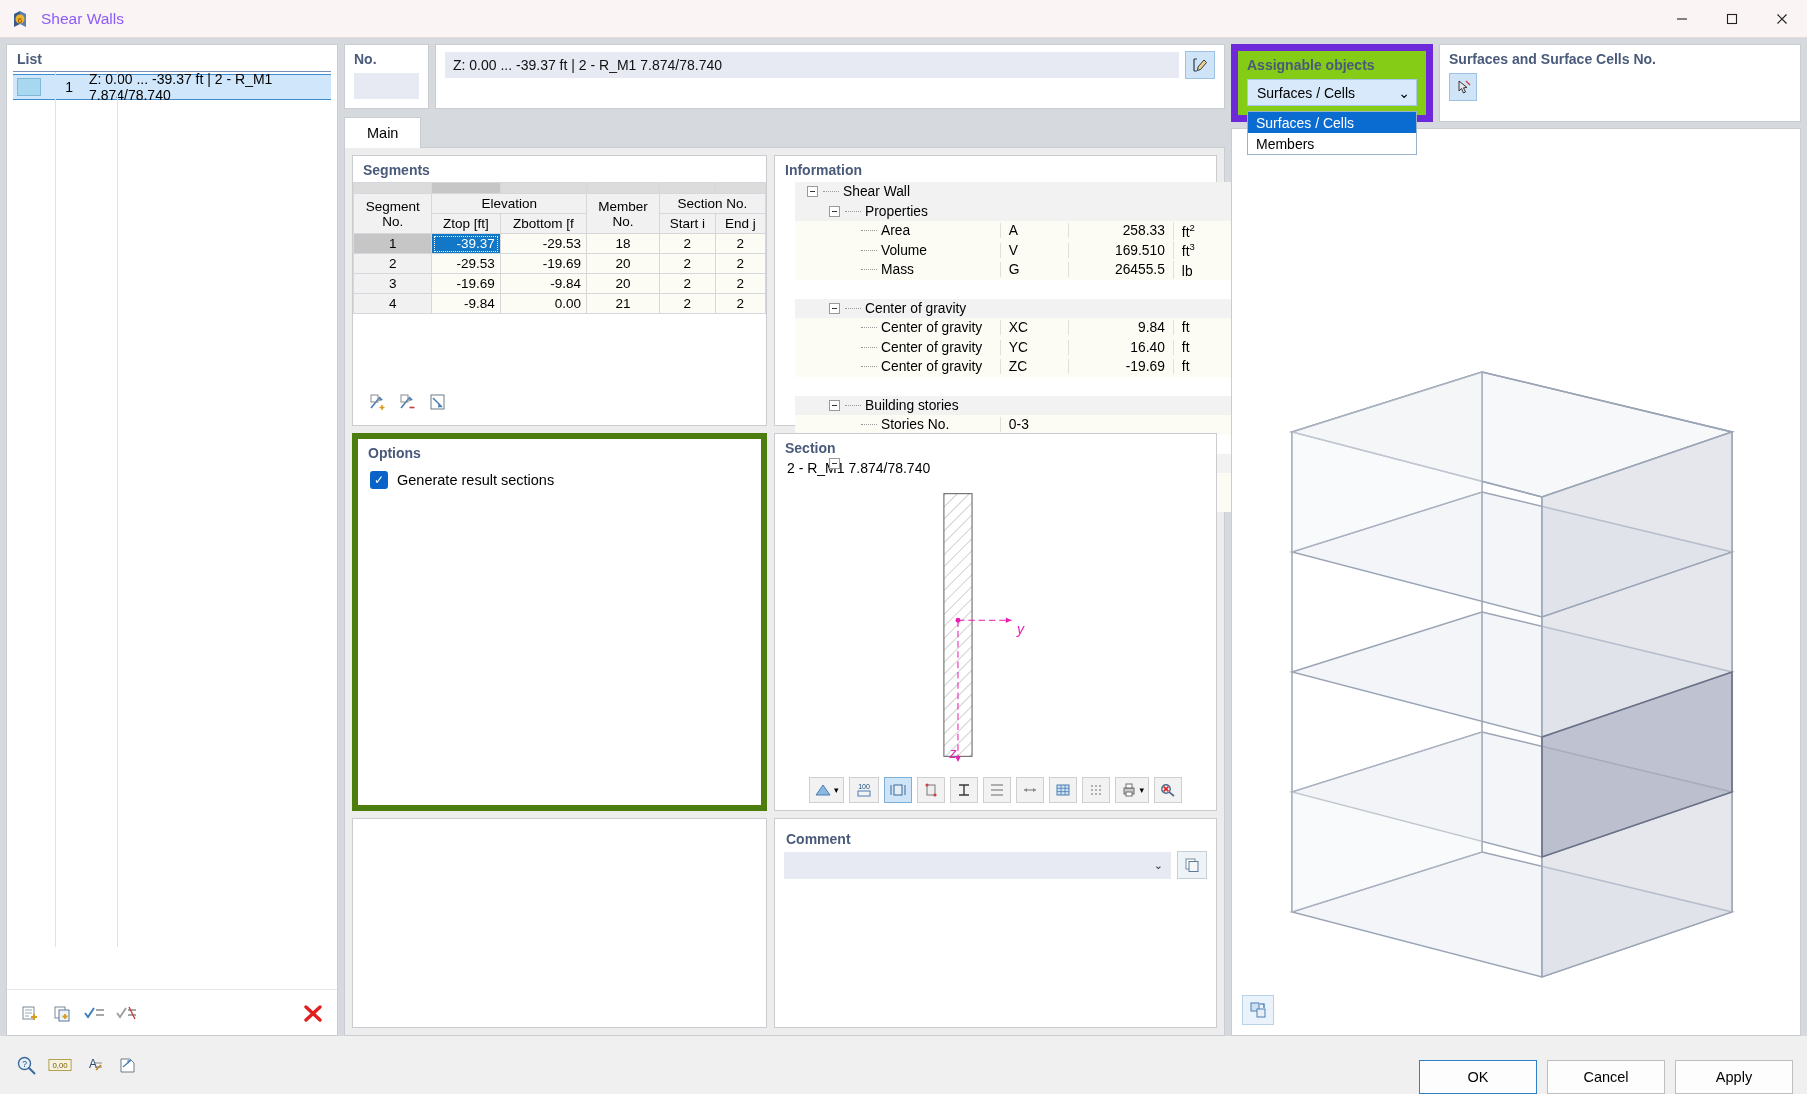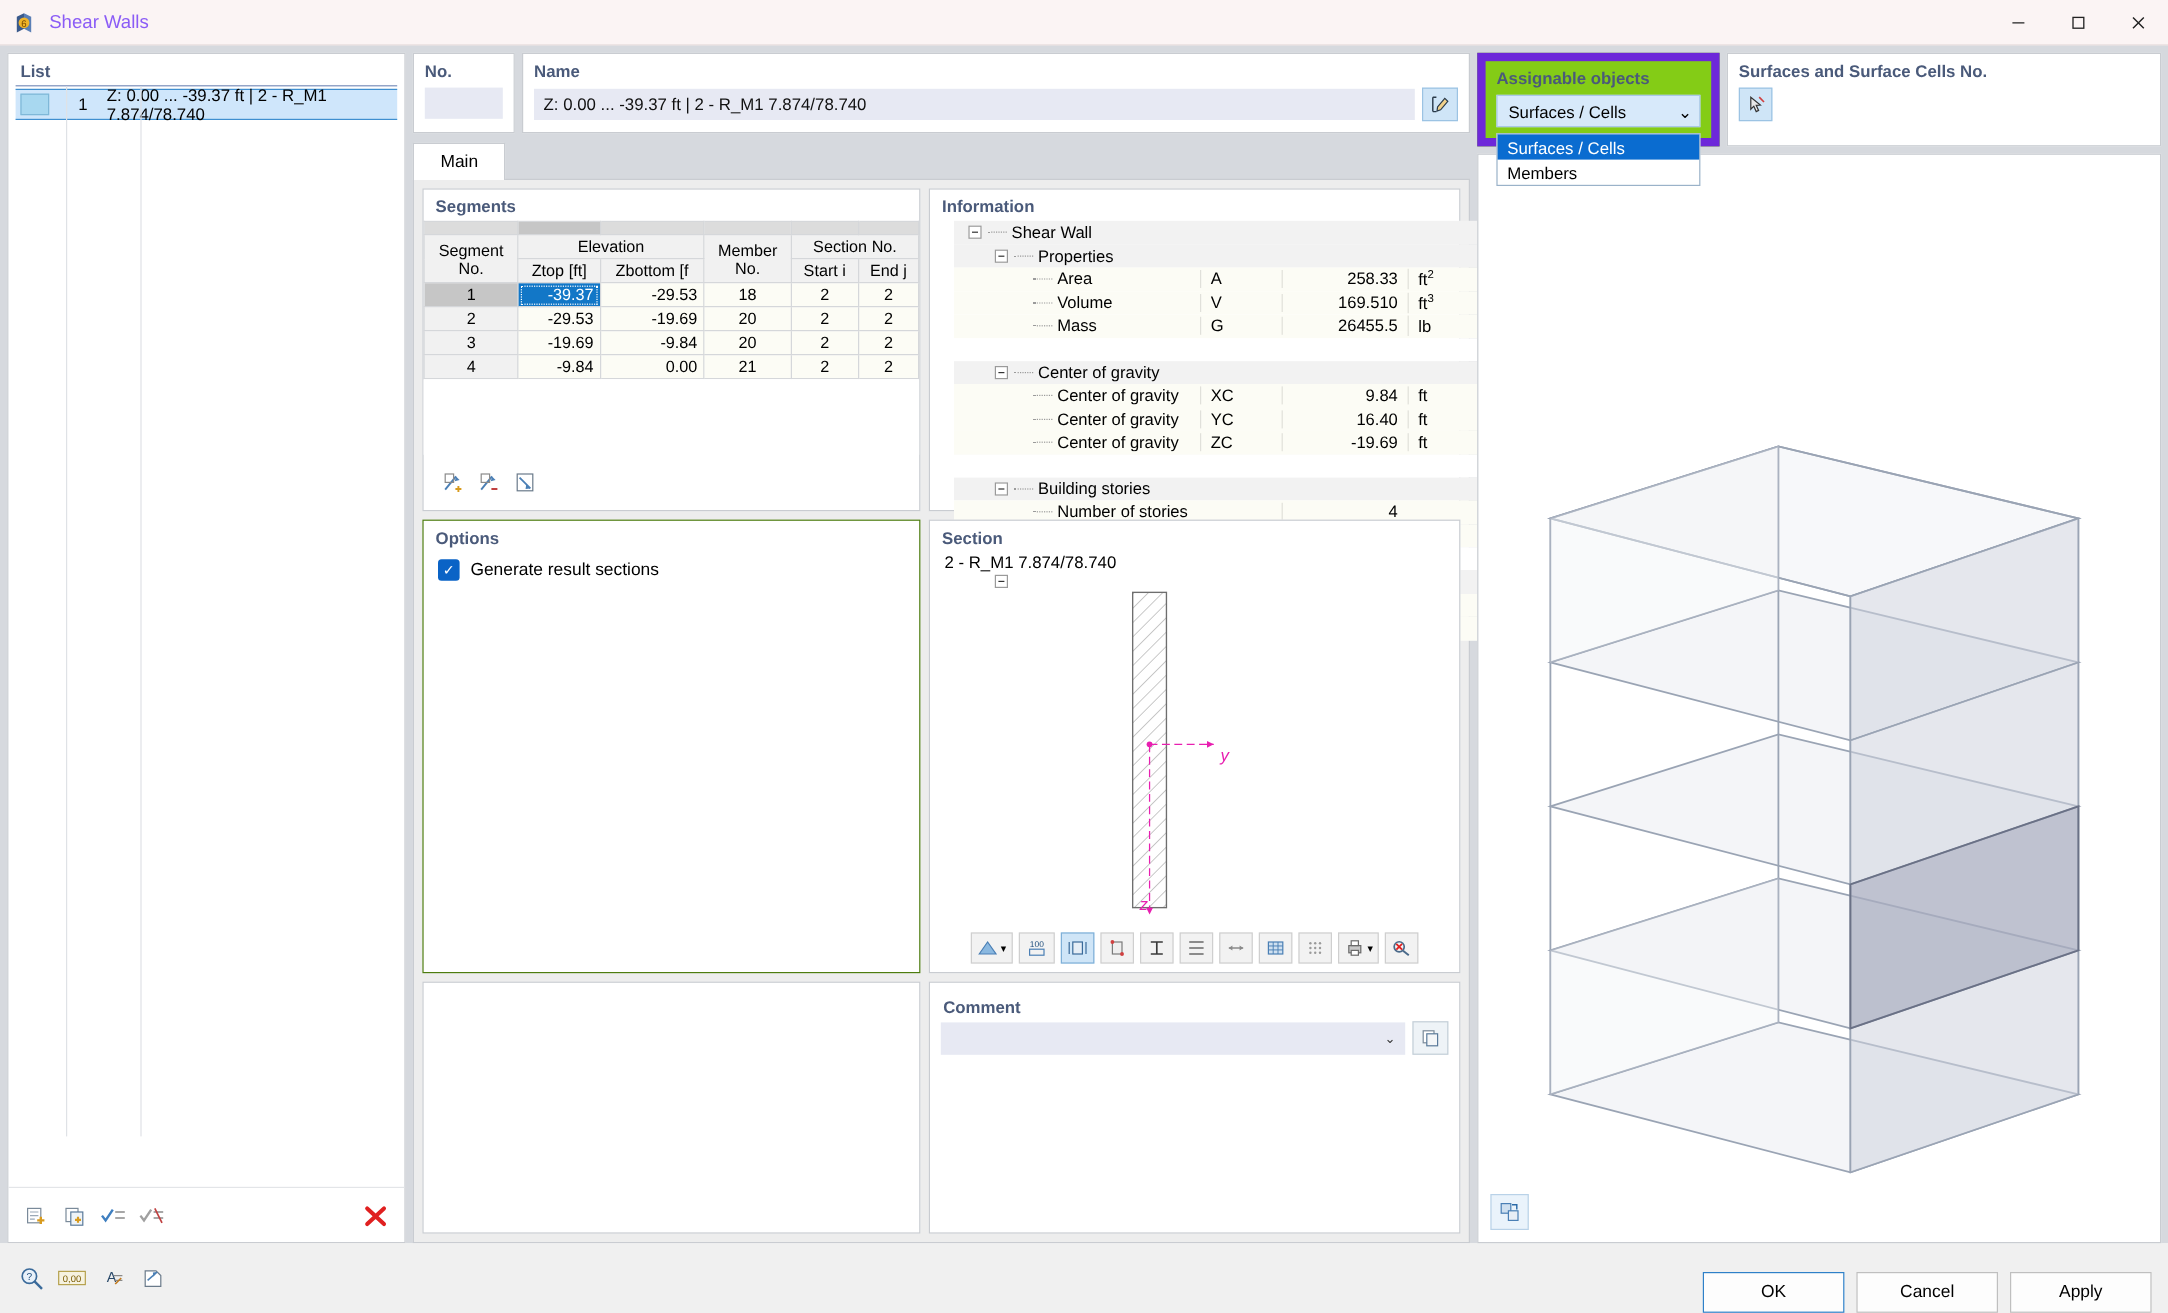--- a/index.html
+++ b/index.html
@@ -198,21 +198,21 @@
   .sym-col { width: 68px; border-left: 1px solid #e0e0da; padding-left: 8px; }
   .val-col { width: 105px; border-left: 1px solid #e0e0da; text-align: right; padding-right: 8px; }
   .unit-col { width: 62px; border-left: 1px solid #e0e0da; padding-left: 8px; }
   .info-sb { width: 15px; background: #f0f0f0; border-left: 1px solid #e2e2e2; position: relative; }
   .info-sb .thumb { position: absolute; left: 2px; right: 2px; top: 52px; height: 250px; background: #cdcdcd; }
   sup { font-size: 9.5px; }
 
   
   .options {
     width: 415px; min-width: 415px;
-    background: #fff; border: 1px solid #4d7c0f;
+    background: #fff; border: 6px solid #4d7c0f;
     padding: 0;
   }
   .check-row { display: flex; align-items: center; gap: 9px; padding: 6px 12px; }
   .cbox {
     width: 18px; height: 18px; background: #0a63c6; border-radius: 3px;
     display: flex; align-items: center; justify-content: center;
     color: #fff; font-size: 12px;
   }
 
   
@@ -396,21 +396,20 @@
     </div>
 
     <div class="center-col">
 
       <div class="top-strip">
         <div class="no-box">
           <div class="field-label">No.</div>
           <div class="input-ro"></div>
         </div>
         <div class="name-box">
-          <div class="field-label">Name</div>
           <div class="name-row">
             <div class="name-input">Z: 0.00 ... -39.37  ft | 2 - R_M1 7.874/78.740</div>
             <div class="icon-btn">
               <svg width="18" height="18" viewBox="0 0 18 18">
                 <path d="M3 3 h3 M3 3 v12 M3 15 h3" stroke="#2a3a4a" stroke-width="1.2" fill="none"></path>
                 <path d="M7 11 L13 4 L15.5 6.5 L9.5 13.5 L6.5 14.5 Z" fill="#f0d08a" stroke="#2a3a4a" stroke-width="1"></path>
               </svg>
             </div>
           </div>
         </div>
@@ -595,28 +594,20 @@
 
                 <div class="inforow grp">
                   <span style="width:34px"></span>
                   <span class="exp"></span>
                   <span class="dots"></span>
                   <span class="lbl-col">Building stories</span>
                 </div>
                 <div class="inforow sub">
                   <span style="width:66px"></span>
                   <span class="dots"></span>
-                  <span class="lbl-col">Number of stories</span>
-                  <span class="sym-col"></span>
-                  <span class="val-col">4</span>
-                  <span class="unit-col"></span>
-                </div>
-                <div class="inforow sub">
-                  <span style="width:66px"></span>
-                  <span class="dots"></span>
                   <span class="lbl-col">Stories No.</span>
                   <span class="sym-col">0-3</span>
                   <span class="val-col"></span>
                   <span class="unit-col"></span>
                 </div>
                 <div class="inforow blank"></div>
 
                 <div class="inforow grp">
                   <span style="width:34px"></span>
                   <span class="exp"></span>

